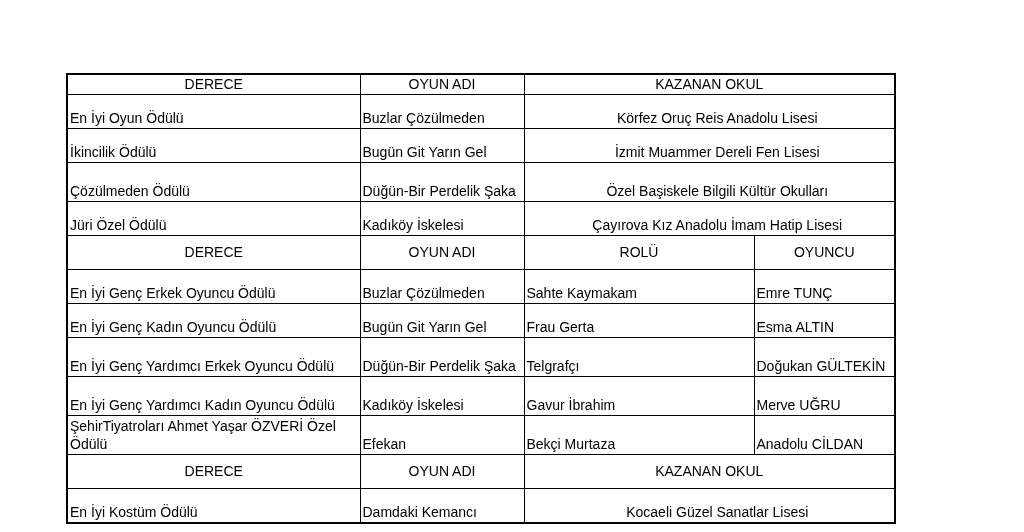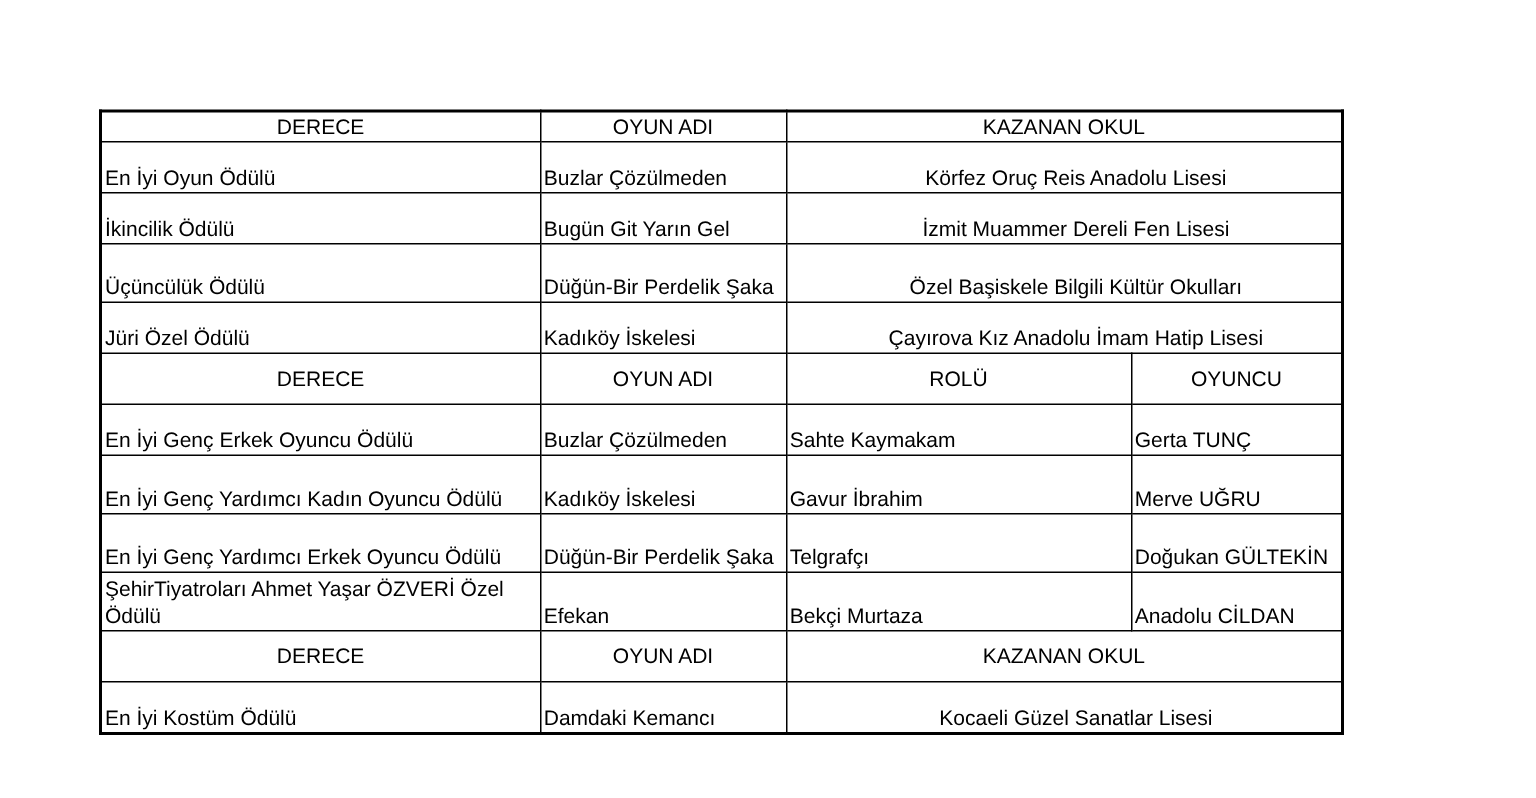--- a/index.html
+++ b/index.html
@@ -69,53 +69,59 @@
       <td class="cell-left">En İyi Oyun Ödülü</td>
       <td class="cell-left">Buzlar Çözülmeden</td>
       <td class="cell-center" colspan="2">Körfez Oruç Reis Anadolu Lisesi</td>
     </tr>
     <tr class="rh-21">
       <td class="cell-left">İkincilik Ödülü</td>
       <td class="cell-left">Bugün Git Yarın Gel</td>
       <td class="cell-center" colspan="2">İzmit Muammer Dereli Fen Lisesi</td>
     </tr>
     <tr class="rh-39">
-      <td class="cell-left">Üçüncülük Ödülü</td>
+      <td class="cell-left">Çözülmeden Ödülü</td>
       <td class="cell-left">Düğün-Bir Perdelik Şaka</td>
       <td class="cell-center" colspan="2">Özel Başiskele Bilgili Kültür Okulları</td>
     </tr>
     <tr class="rh-21">
       <td class="cell-left">Jüri Özel Ödülü</td>
       <td class="cell-left">Kadıköy İskelesi</td>
       <td class="cell-center" colspan="2">Çayırova Kız Anadolu İmam Hatip Lisesi</td>
     </tr>
 
     <tr class="rh-21">
       <th>DERECE</th>
       <th>OYUN ADI</th>
       <th>ROLÜ</th>
       <th>OYUNCU</th>
     </tr>
     <tr class="rh-21">
       <td class="cell-left">En İyi Genç Erkek Oyuncu Ödülü</td>
       <td class="cell-left">Buzlar Çözülmeden</td>
       <td class="cell-left">Sahte Kaymakam</td>
-      <td class="cell-left">Gerta TUNÇ</td>
+      <td class="cell-left">Emre TUNÇ</td>
+    </tr>
+    <tr class="rh-21">
+      <td class="cell-left">En İyi Genç Kadın Oyuncu Ödülü</td>
+      <td class="cell-left">Bugün Git Yarın Gel</td>
+      <td class="cell-left">Frau Gerta</td>
+      <td class="cell-left">Esma ALTIN</td>
+    </tr>
+    <tr class="rh-39">
+      <td class="cell-left">En İyi Genç Yardımcı Erkek Oyuncu Ödülü</td>
+      <td class="cell-left">Düğün-Bir Perdelik Şaka</td>
+      <td class="cell-left">Telgrafçı</td>
+      <td class="cell-left">Doğukan GÜLTEKİN</td>
     </tr>
     <tr class="rh-39">
       <td class="cell-left">En İyi Genç Yardımcı Kadın Oyuncu Ödülü</td>
       <td class="cell-left">Kadıköy İskelesi</td>
       <td class="cell-left">Gavur İbrahim</td>
       <td class="cell-left">Merve UĞRU</td>
-    </tr>
-    <tr class="rh-39">
-      <td class="cell-left">En İyi Genç Yardımcı Erkek Oyuncu Ödülü</td>
-      <td class="cell-left">Düğün-Bir Perdelik Şaka</td>
-      <td class="cell-left">Telgrafçı</td>
-      <td class="cell-left">Doğukan GÜLTEKİN</td>
     </tr>
     <tr class="rh-39">
       <td class="cell-left">ŞehirTiyatroları Ahmet Yaşar ÖZVERİ Özel Ödülü</td>
       <td class="cell-left">Efekan</td>
       <td class="cell-left">Bekçi Murtaza</td>
       <td class="cell-left">Anadolu CİLDAN</td>
     </tr>
 
     <tr class="rh-21">
       <th>DERECE</th>

